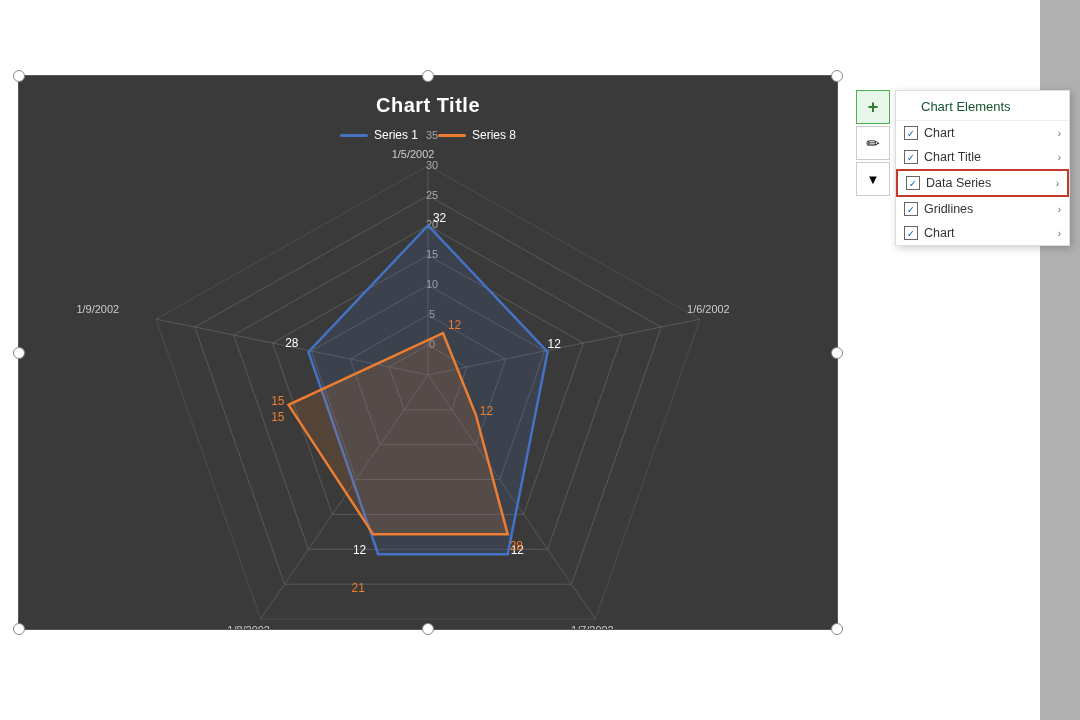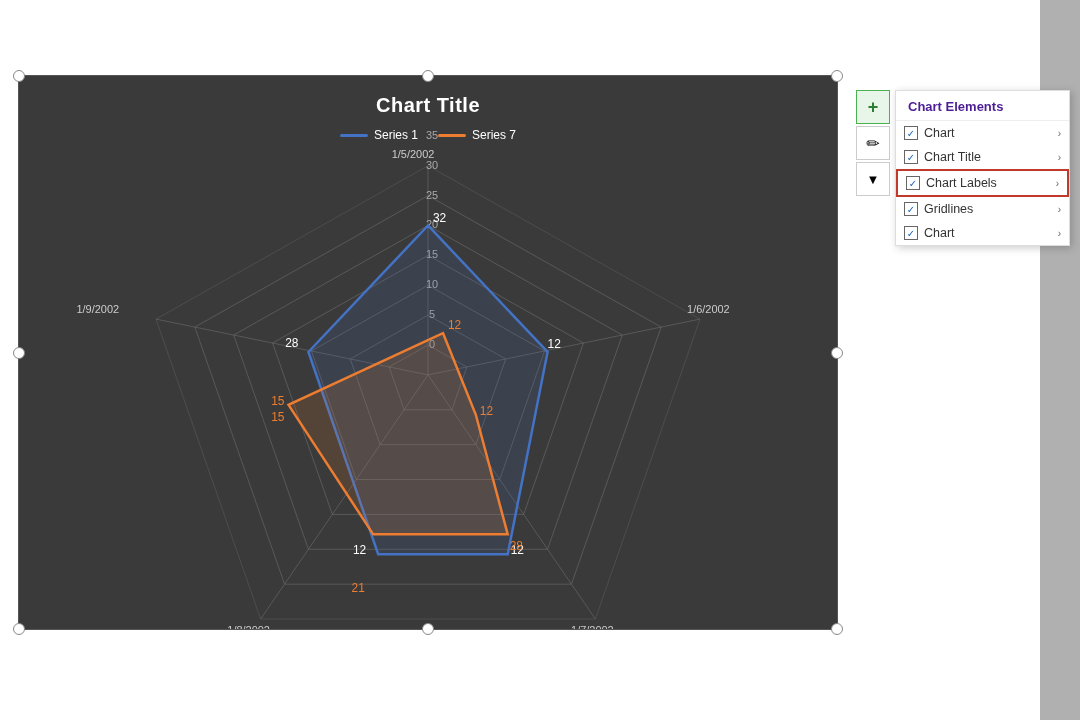--- a/index.html
+++ b/index.html
@@ -103,24 +103,24 @@
       top: 90px;
       left: 895px;
       width: 175px;
       background: white;
       border: 1px solid #ddd;
       box-shadow: 2px 2px 8px rgba(0,0,0,0.2);
       z-index: 20;
     }
     .panel-title {
       background: white;
-      padding: 8px 12px 6px;
+      padding: 8px 25px 6px;
       font-size: 13px;
-      font-weight: 700;
-      color: #4c1d95;
+      font-weight: 400;
+      color: #14532d;
       border-bottom: 1px solid #eee;
     }
     .panel-item {
       display: flex;
       align-items: center;
       padding: 5px 8px;
       font-size: 12.5px;
       color: #333;
       cursor: pointer;
       justify-content: space-between;
@@ -192,21 +192,21 @@
 
   <div class="chart-title">Chart Title</div>
 
   <div class="legend">
     <div class="legend-item">
       <div class="legend-line s1"></div>
       <span>Series 1</span>
     </div>
     <div class="legend-item">
       <div class="legend-line s2"></div>
-      <span>Series 7</span>
+      <span>Series 8</span>
     </div>
   </div>
 
   <svg class="chart-svg" viewBox="0 0 820 555" xmlns="http://www.w3.org/2000/svg">
 
     <g>
 
       <polygon points="410,270 449,292 434,335 386,335 371,292" fill="none" stroke="#666" stroke-width="0.7"></polygon>
 
       <polygon points="410,240 488,284 458,370 362,370 332,284" fill="none" stroke="#666" stroke-width="0.7"></polygon>
@@ -309,21 +309,21 @@
     <div class="panel-item-left">
       <div class="checkbox">✓</div>
       <span>Chart Title</span>
     </div>
     <span class="chevron">›</span>
   </div>
 
   <div class="panel-item highlighted" style="border: 2px solid #C0392B;">
     <div class="panel-item-left">
       <div class="checkbox">✓</div>
-      <span>Chart Labels</span>
+      <span>Data Series</span>
     </div>
     <span class="chevron">›</span>
   </div>
 
   <div class="panel-item">
     <div class="panel-item-left">
       <div class="checkbox">✓</div>
       <span>Gridlines</span>
     </div>
     <span class="chevron">›</span>

